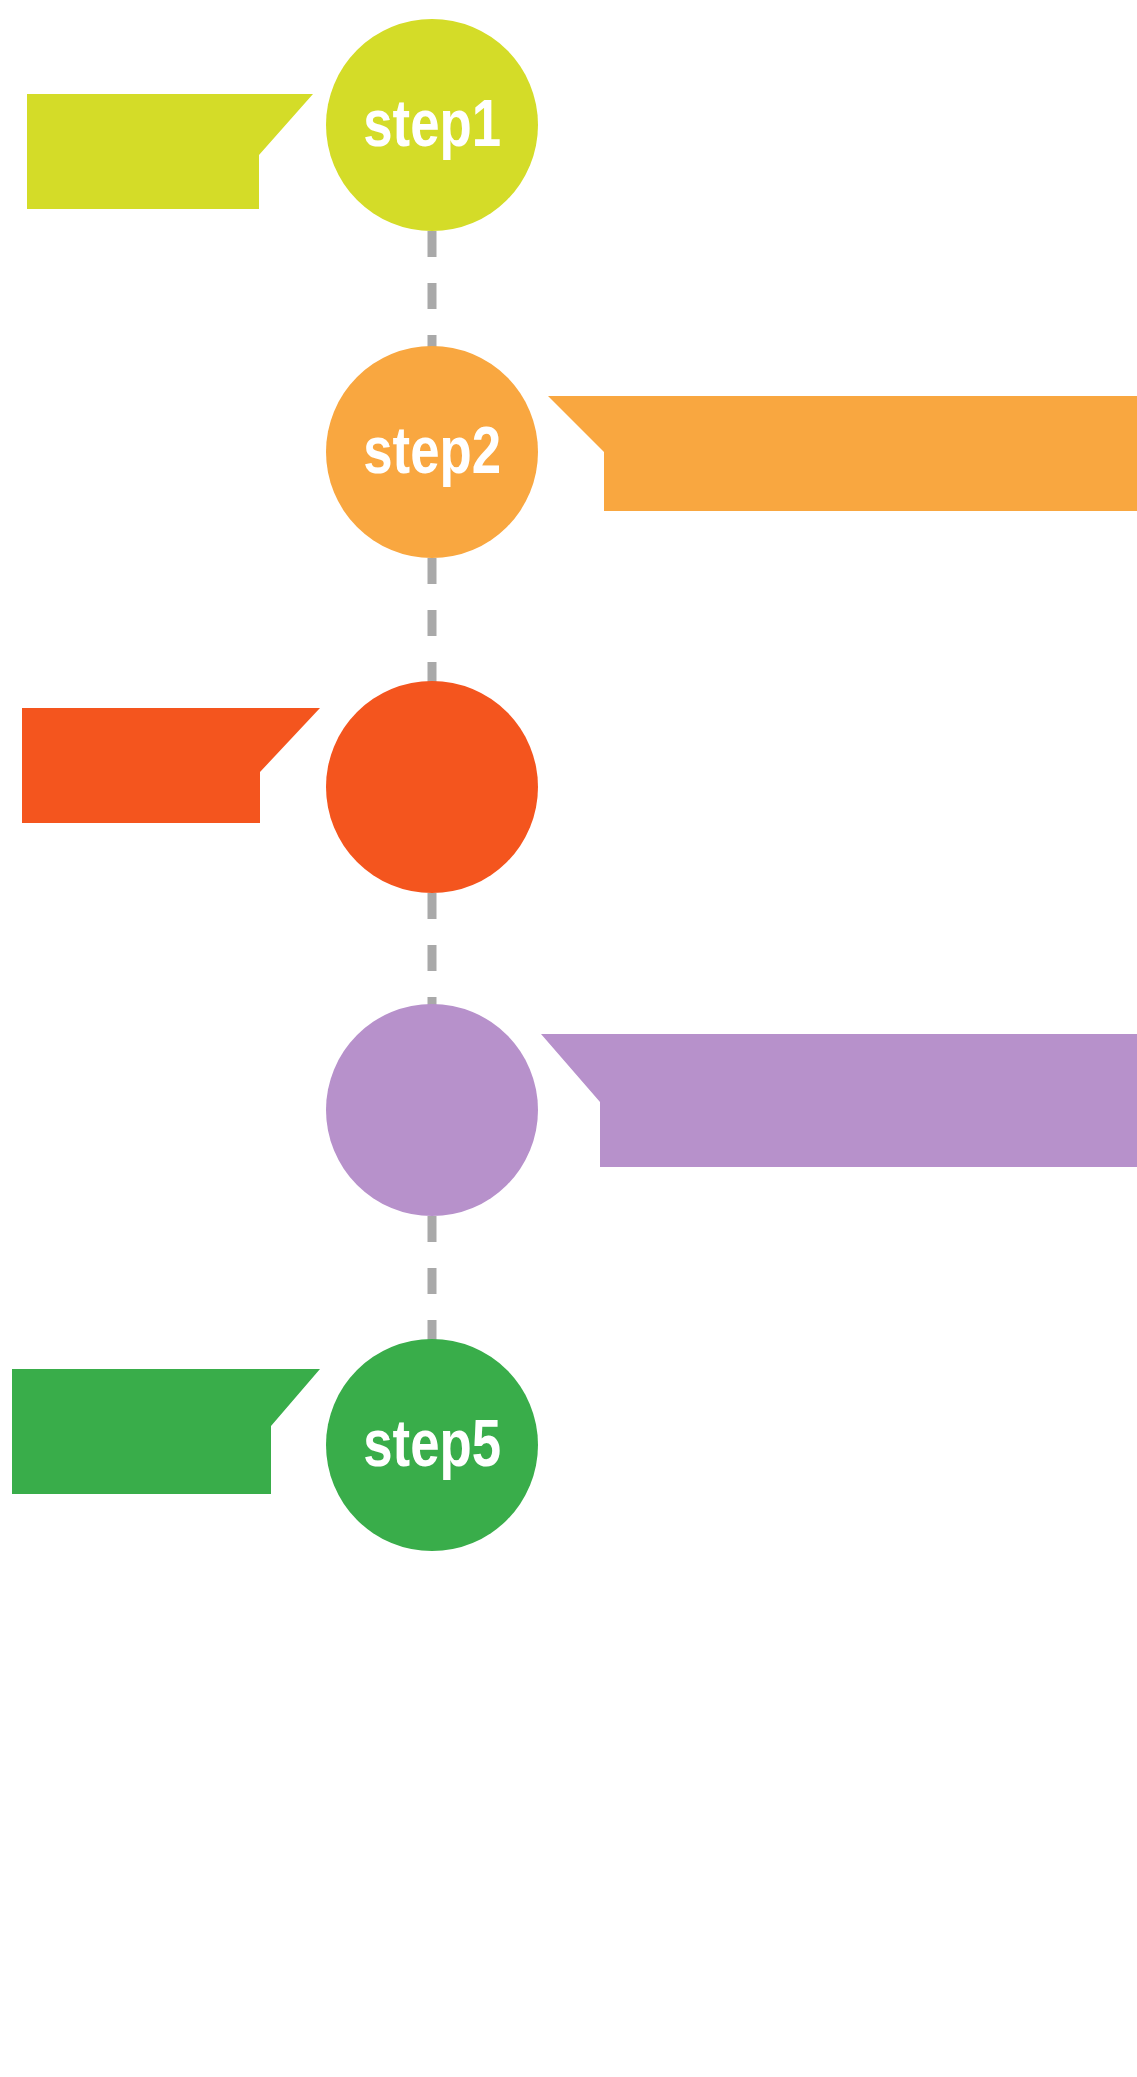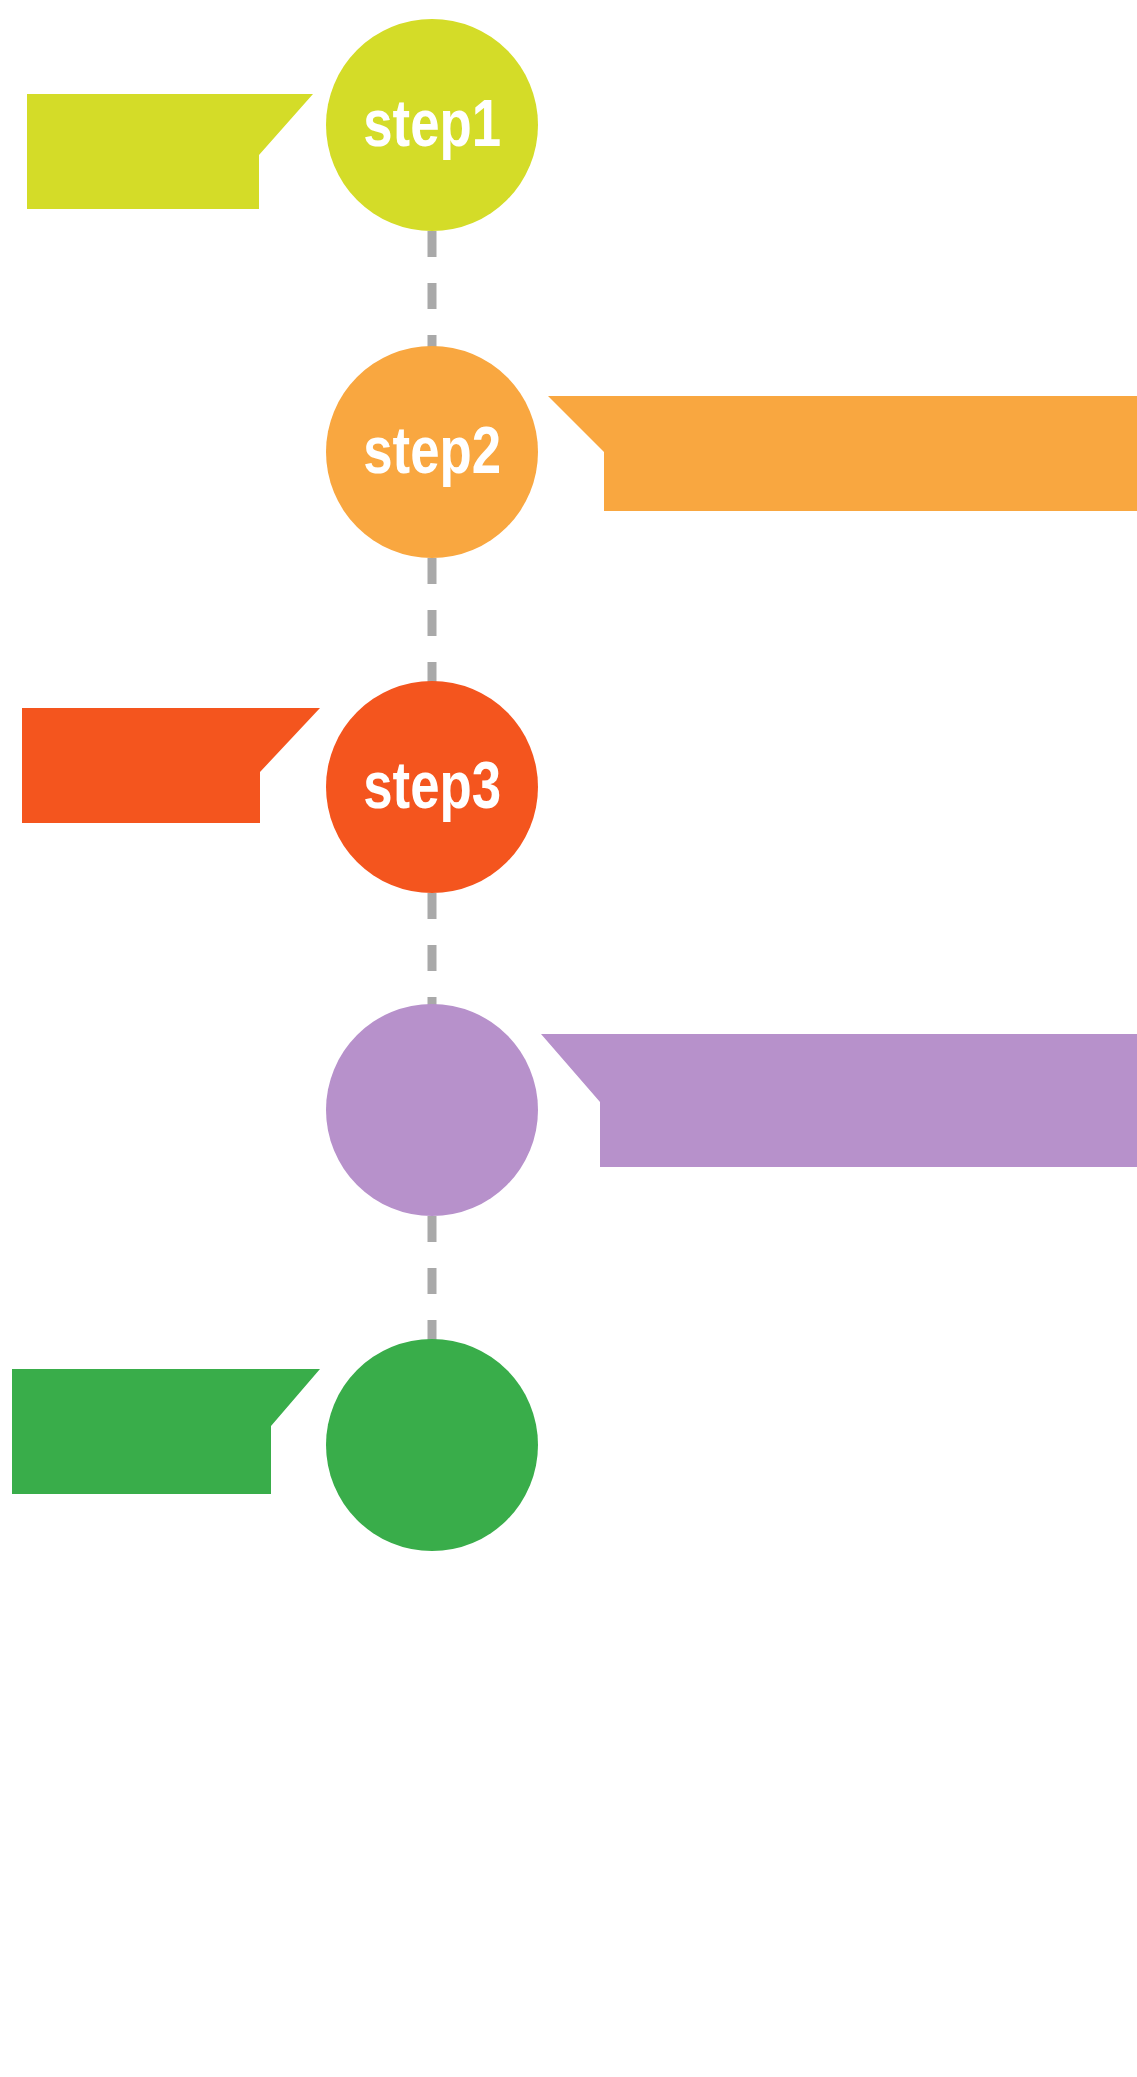--- a/index.html
+++ b/index.html
@@ -84,18 +84,18 @@
   </svg>
 
   <div class="step-label-wrap" style="left:326px; top:90px; width:212px; height:70px;">
     <span class="step-text">step1</span>
   </div>
 
   <div class="step-label-wrap" style="left:326px; top:417px; width:212px; height:70px;">
     <span class="step-text">step2</span>
   </div>
 
-  <div class="step-label-wrap" style="left:326px; top:752px; width:212px; height:70px;">
-    <span class="step-text">step3</span>
-  </div>
 
 
+  <div class="step-label-wrap" style="left:326px; top:1410px; width:212px; height:70px;">
+    <span class="step-text">step5</span>
+  </div>
 </div>
 
 </body></html>

